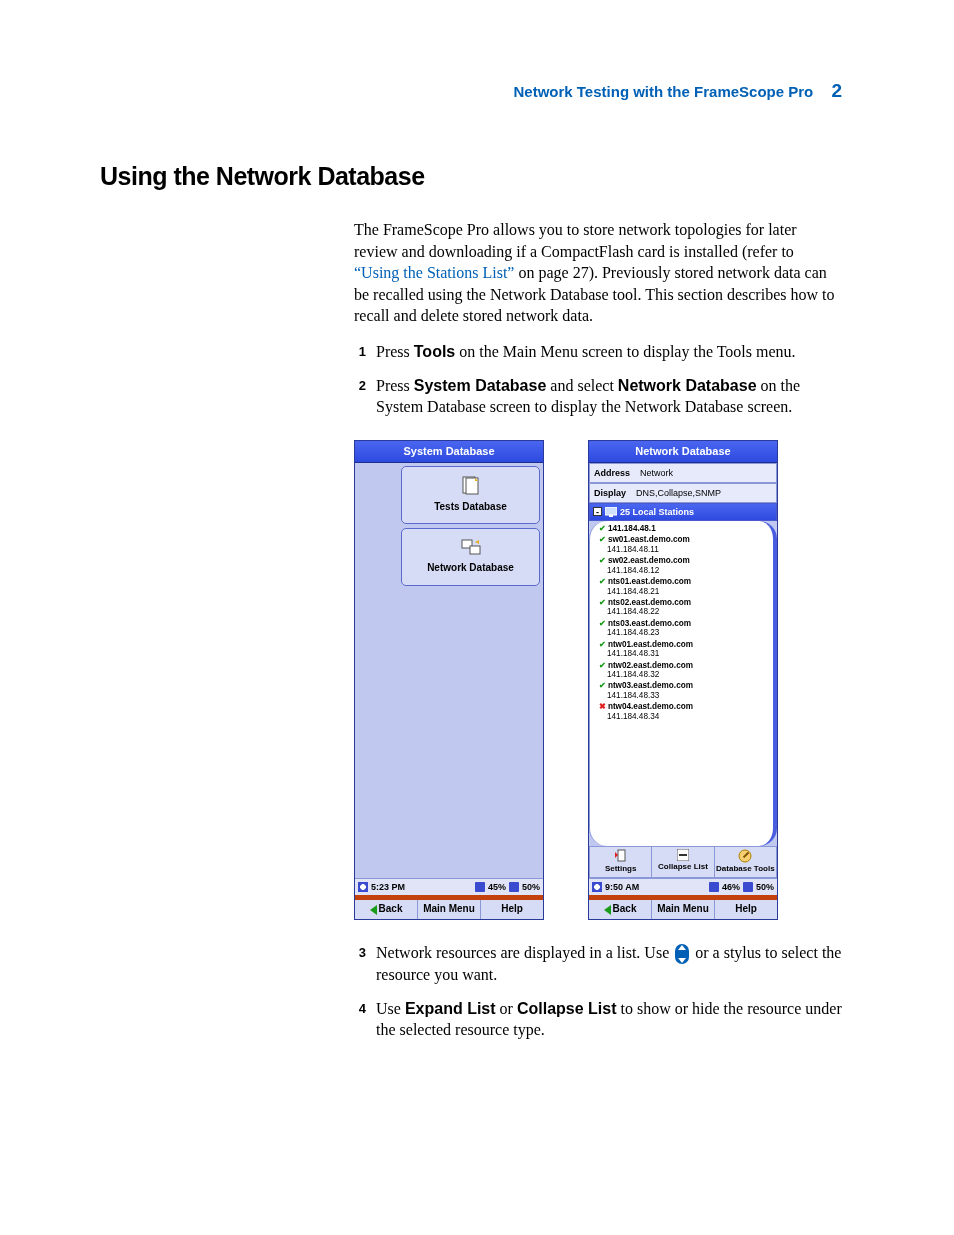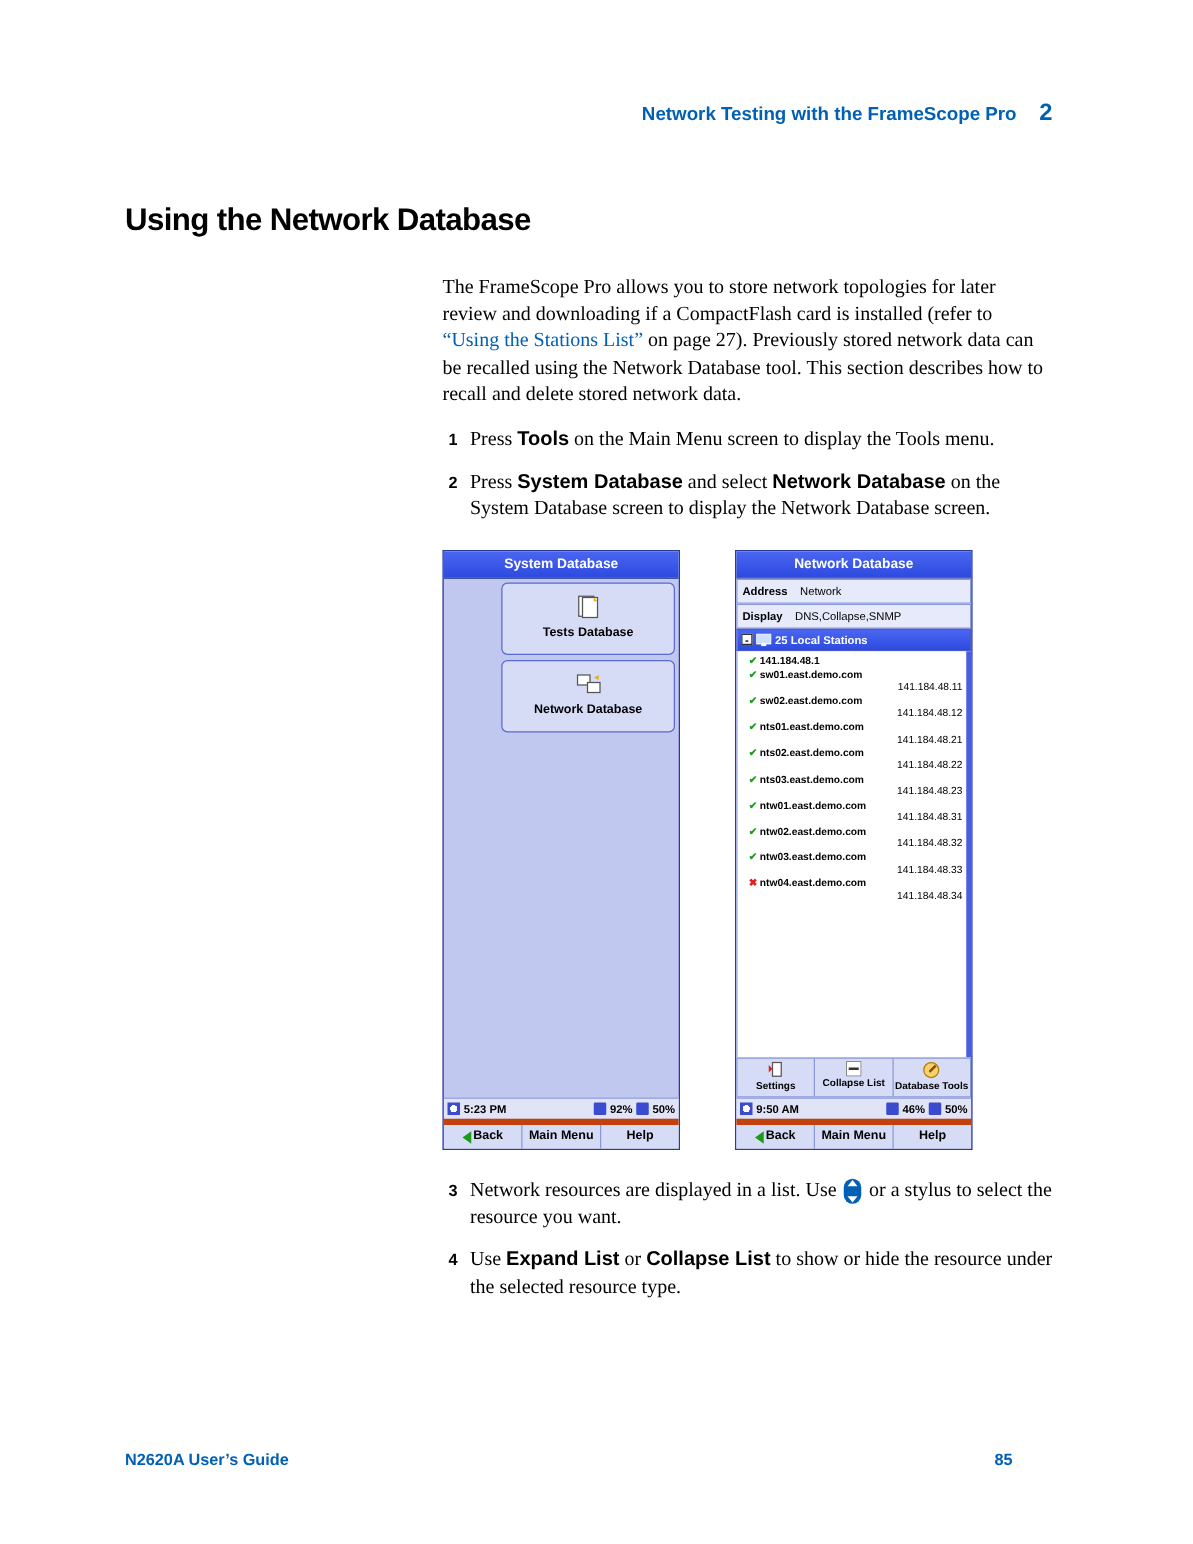--- a/index.html
+++ b/index.html
@@ -128,24 +128,25 @@
   }
   .tree {
     background: #fff;
     border-left: 1px solid #8a98d8;
     border-right: 4px solid #4a5de0;
     flex: 1;
     overflow: hidden;
     padding: 2px 3px;
     font-size: 8.2px;
     line-height: 1.15;
+    border-radius: 18px;
   }
   .tree-item { margin: 1px 0 2px 6px; }
   .tree-item .host { font-weight: bold; color:#000; white-space: nowrap; }
-  .tree-item .ip { margin-left: 8px; color:#000;text-align:right; }
+  .tree-item .ip { margin-left: 8px; color:#000; }
   .mark-ok { color: #1a9c1a; font-weight:bold; margin-right:2px; }
   .mark-x  { color: #e02020; font-weight:bold; margin-right:2px; }
   .tool-row {
     display: flex;
     background: #d6dcf6;
     border: 1px solid #8a98d8;
   }
   .tool-cell {
     flex:1;
     border-right:1px solid #8a98d8;
@@ -261,21 +262,21 @@
             </span>
             <span class="lbl">Network Database</span>
           </div>
           <div class="fill-remain"></div>
         </div>
         <div class="status-row">
           <span class="clock-ic"></span>
           <span>5:23 PM</span>
           <span style="flex:1"></span>
           <span class="batt-ic"></span>
-          <span>92%</span>
+          <span>45%</span>
           <span class="disk-ic"></span>
           <span>50%</span>
         </div>
         <div class="nav-row">
           <div class="btn">
               <span class="tri-left"></span>
               <span>Back</span>
             </div>
           <div class="btn">
               <span>Main Menu</span>
@@ -410,17 +411,13 @@
     </div>
 
     <div class="step">
       <div class="step-num">4</div>
       <div class="step-body">
         <span>Use </span><span class="ui-bold">Expand List</span><span> or </span><span class="ui-bold">Collapse List</span><span> to show or hide the resource under the selected resource type.</span>
       </div>
     </div>
   </div>
 
-  <div class="footer">
-    <span>N2620A User’s Guide</span>
-    <span>85</span>
-  </div>
 </div>
 
 </body></html>

